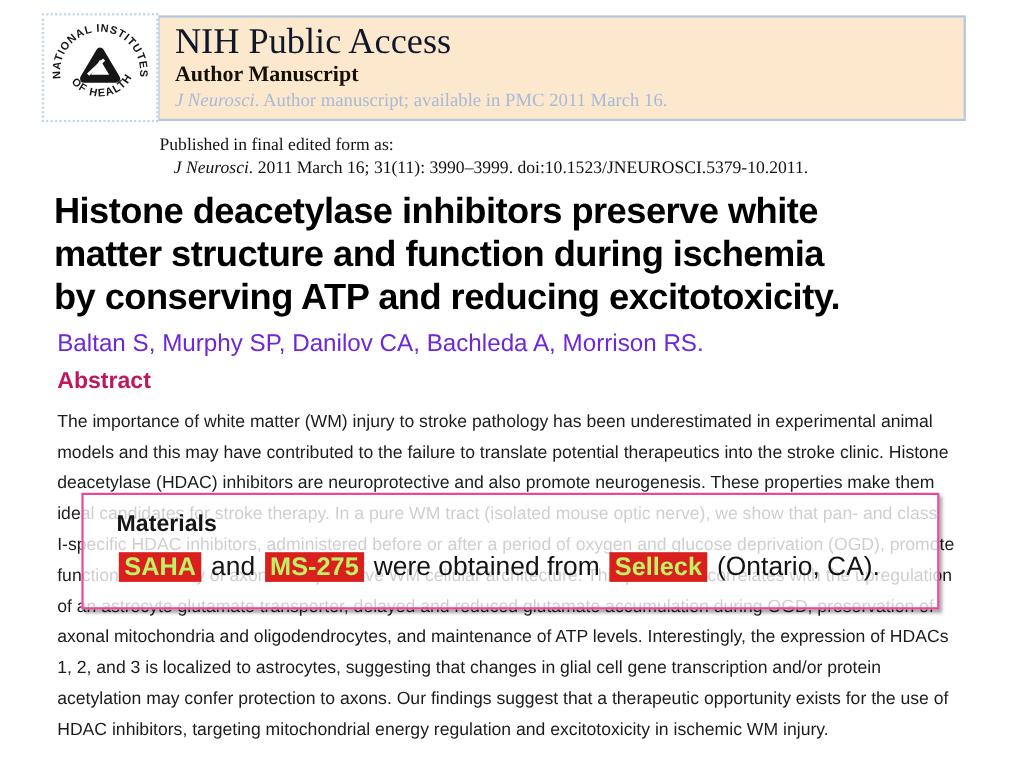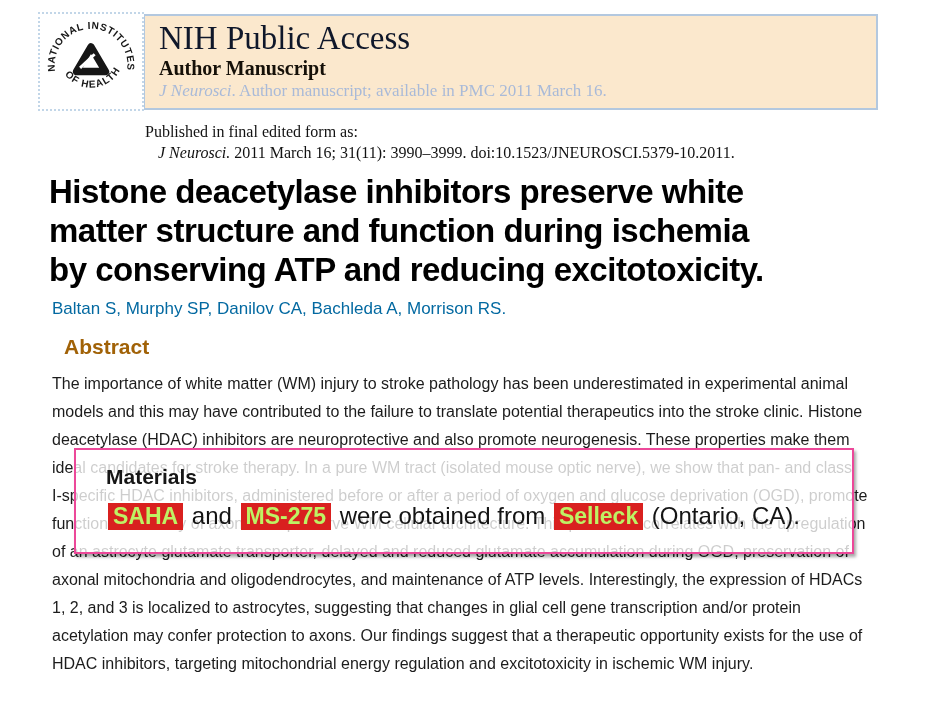--- a/index.html
+++ b/index.html
@@ -25,22 +25,22 @@
 
   
   .citation{position:absolute;left:145px;top:121px;font-family:"Liberation Serif",serif;
             font-size:16px;line-height:21px;color:#121212;}
   .citation .ital{font-style:italic;}
   .cit-line2{padding-left:13px;}
 
   
   .art-title{position:absolute;left:49px;top:172px;width:840px;
              font-size:33px;font-weight:bold;line-height:39px;letter-spacing:-0.5px;color:#000000;}
-  .authors{position:absolute;left:52px;top:299px;font-size:17px;color:#0369a1;}
-  .abs-head{position:absolute;left:64px;top:335px;font-size:21px;font-weight:bold;color:#a16207;}
+  .authors{position:absolute;left:52px;top:299px;font-size:22px;color:#6d28d9;}
+  .abs-head{position:absolute;left:52px;top:335px;font-size:21px;font-weight:bold;color:#be185d;}
   .abs-text{position:absolute;left:52px;top:370px;width:832px;z-index:1;}
   .abs-line{font-size:16px;line-height:28px;white-space:nowrap;color:#1c1c1c;}
 
   
   .popup{position:absolute;left:74px;top:448px;width:776px;height:102px;z-index:5;
          background:rgba(255,255,255,0.78);border:2px solid #ec4899;
          box-shadow:2px 3px 3px rgba(0,0,0,0.35);box-sizing:content-box;
          padding:0;}
   .popup-head{margin:15px 0 0 30px;font-size:21px;font-weight:bold;color:#161616;}
   .popup-sentence{margin:13px 0 0 30px;font-size:18px;color:#141414;}

